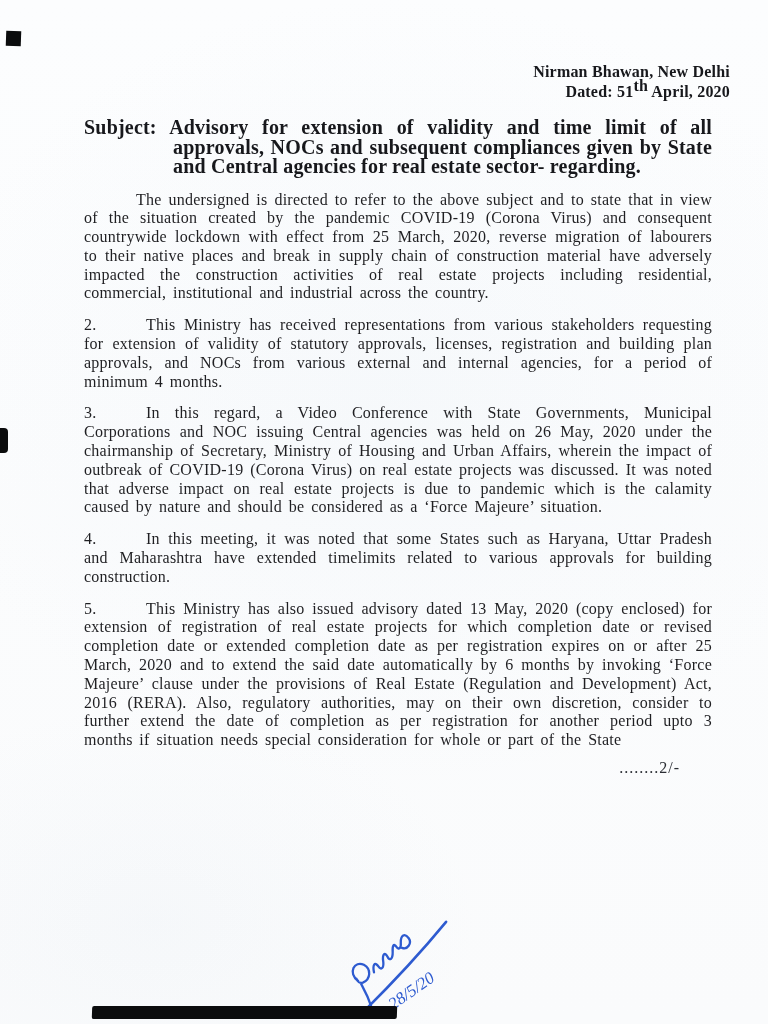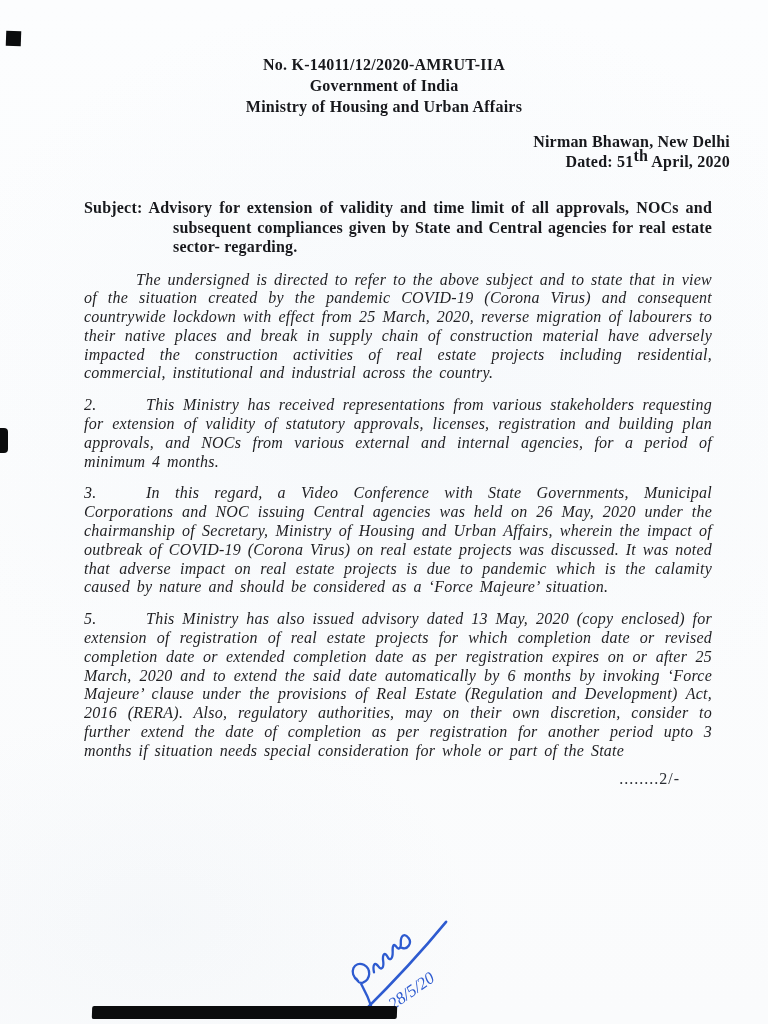--- a/index.html
+++ b/index.html
@@ -20,49 +20,48 @@
   .center-block{
     margin-left:-84px;margin-right:-56px;
     text-align:center;
     font-weight:bold;
     font-size:16px;
     line-height:21px;
     letter-spacing:0.25px;
     color:#17181c;
   }
   .place-date{
-    margin-top:15px;
+    margin-top:8px;
     margin-right:-18px;
     text-align:right;
     font-weight:bold;
     font-size:16px;
     line-height:20px;
     letter-spacing:0.2px;
     color:#17181c;
   }
   .place-date sup{font-size:16px;vertical-align:super;line-height:0;text-align:right;}
   .subject{
-    margin-top:26px;
+    margin-top:16px;
     font-weight:bold;
-    font-size:16px;
+    font-size:20px;
     line-height:19.5px;
     letter-spacing:0.2px;
     text-align:justify;
     padding-left:89px;
     text-indent:-89px;
     color:#17181c;
   }
   .body-text p{
     margin:13px 0 0 0;
     font-size:16px;
     line-height:18.8px;
     letter-spacing:0.25px;
     word-spacing:2.5px;
     text-align:justify;
-    font-style:italic;
   }
   .body-text p.first{ text-indent:52px; margin-top:14px; }
   .pnum{ display:inline-block; width:62px; text-indent:0; }
   .continuation{
     margin-top:9px;
     text-align:right;
     padding-right:32px;
     font-size:16px;
     letter-spacing:1px;
     color:#2a2d33;
@@ -71,40 +70,36 @@
   .artifact{ position:absolute; background:#0b0c0d; }
   .artifact-corner{ left:6px; top:31px; width:15px; height:15px; transform:rotate(2deg); }
   .artifact-left{ left:-3px; top:428px; width:11px; height:25px; border-radius:0 4px 4px 0; }
   .artifact-bottom{ left:92px; top:1006px; width:305px; height:13px; border-radius:2px; transform:skewX(-2deg); }
 </style>
 </head>
 <body>
 
 <div class="page">
 
-  <div class="center-block">
-    <div>No. K-14011/12/2020-AMRUT-IIA</div>
-    <div>Government of India</div>
-    <div>Ministry of Housing and Urban Affairs</div>
-  </div>
 
   <div class="place-date">
     <div>Nirman Bhawan, New Delhi</div>
     <div><span>Dated: 51</span><sup>th</sup><span> April, 2020</span></div>
   </div>
 
   <div class="subject">
     <span>Subject:</span>
     <span>Advisory for extension of validity and time limit of all approvals, NOCs and subsequent compliances given by State and Central agencies for real estate sector- regarding.</span>
   </div>
 
   <div class="body-text">
     <p class="first"><span>The undersigned is directed to refer to the above subject and to state that in view of the situation created by the pandemic COVID-19 (Corona Virus) and consequent countrywide lockdown with effect from 25 March, 2020, reverse migration of labourers to their native places and break in supply chain of construction material have adversely impacted the construction activities of real estate projects including residential, commercial, institutional and industrial across the country.</span></p>
     <p><span class="pnum">2.</span><span>This Ministry has received representations from various stakeholders requesting for extension of validity of statutory approvals, licenses, registration and building plan approvals, and NOCs from various external and internal agencies, for a period of minimum 4 months.</span></p>
     <p><span class="pnum">3.</span><span>In this regard, a Video Conference with State Governments, Municipal Corporations and NOC issuing Central agencies was held on 26 May, 2020 under the chairmanship of Secretary, Ministry of Housing and Urban Affairs, wherein the impact of outbreak of COVID-19 (Corona Virus) on real estate projects was discussed. It was noted that adverse impact on real estate projects is due to pandemic which is the calamity caused by nature and should be considered as a ‘Force Majeure’ situation.</span></p>
+    <p><span class="pnum">4.</span><span>In this meeting, it was noted that some States such as Haryana, Uttar Pradesh and Maharashtra have extended timelimits related to various approvals for building construction.</span></p>
     <p><span class="pnum">5.</span><span>This Ministry has also issued advisory dated 13 May, 2020 (copy enclosed) for extension of registration of real estate projects for which completion date or revised completion date or extended completion date as per registration expires on or after 25 March, 2020 and to extend the said date automatically by 6 months by invoking ‘Force Majeure’ clause under the provisions of Real Estate (Regulation and Development) Act, 2016 (RERA). Also, regulatory authorities, may on their own discretion, consider to further extend the date of completion as per registration for another period upto 3 months if situation needs special consideration for whole or part of the State</span></p>
   </div>
 
   <div class="continuation">........2/-</div>
 
   <svg class="signature" width="150" height="108" viewBox="0 0 150 108">
     <g transform="rotate(-35 75 54)" fill="none" stroke="#2e5bd0" stroke-width="2.3" stroke-linecap="round" stroke-linejoin="round">
       <path d="M22,34 c-4,-13 9,-19 14,-10 c4,8 -3,16 -11,14 c-3,-1 -4,-4 -3,-7 m1,6 c-1,10 -3,20 -6,30
                M40,36 c3,-7 7,-9 7,-2 c0,5 4,4 7,-2 c3,-6 7,-7 6,-1 c-1,5 3,5 7,-1 c3,-5 6,-7 6,-2 c0,4 3,4 6,-1 c4,-6 9,-6 9,1 c0,6 -8,9 -11,4"></path>
       <path d="M10,62 C45,56 85,48 128,36" stroke-width="2.6"></path>

